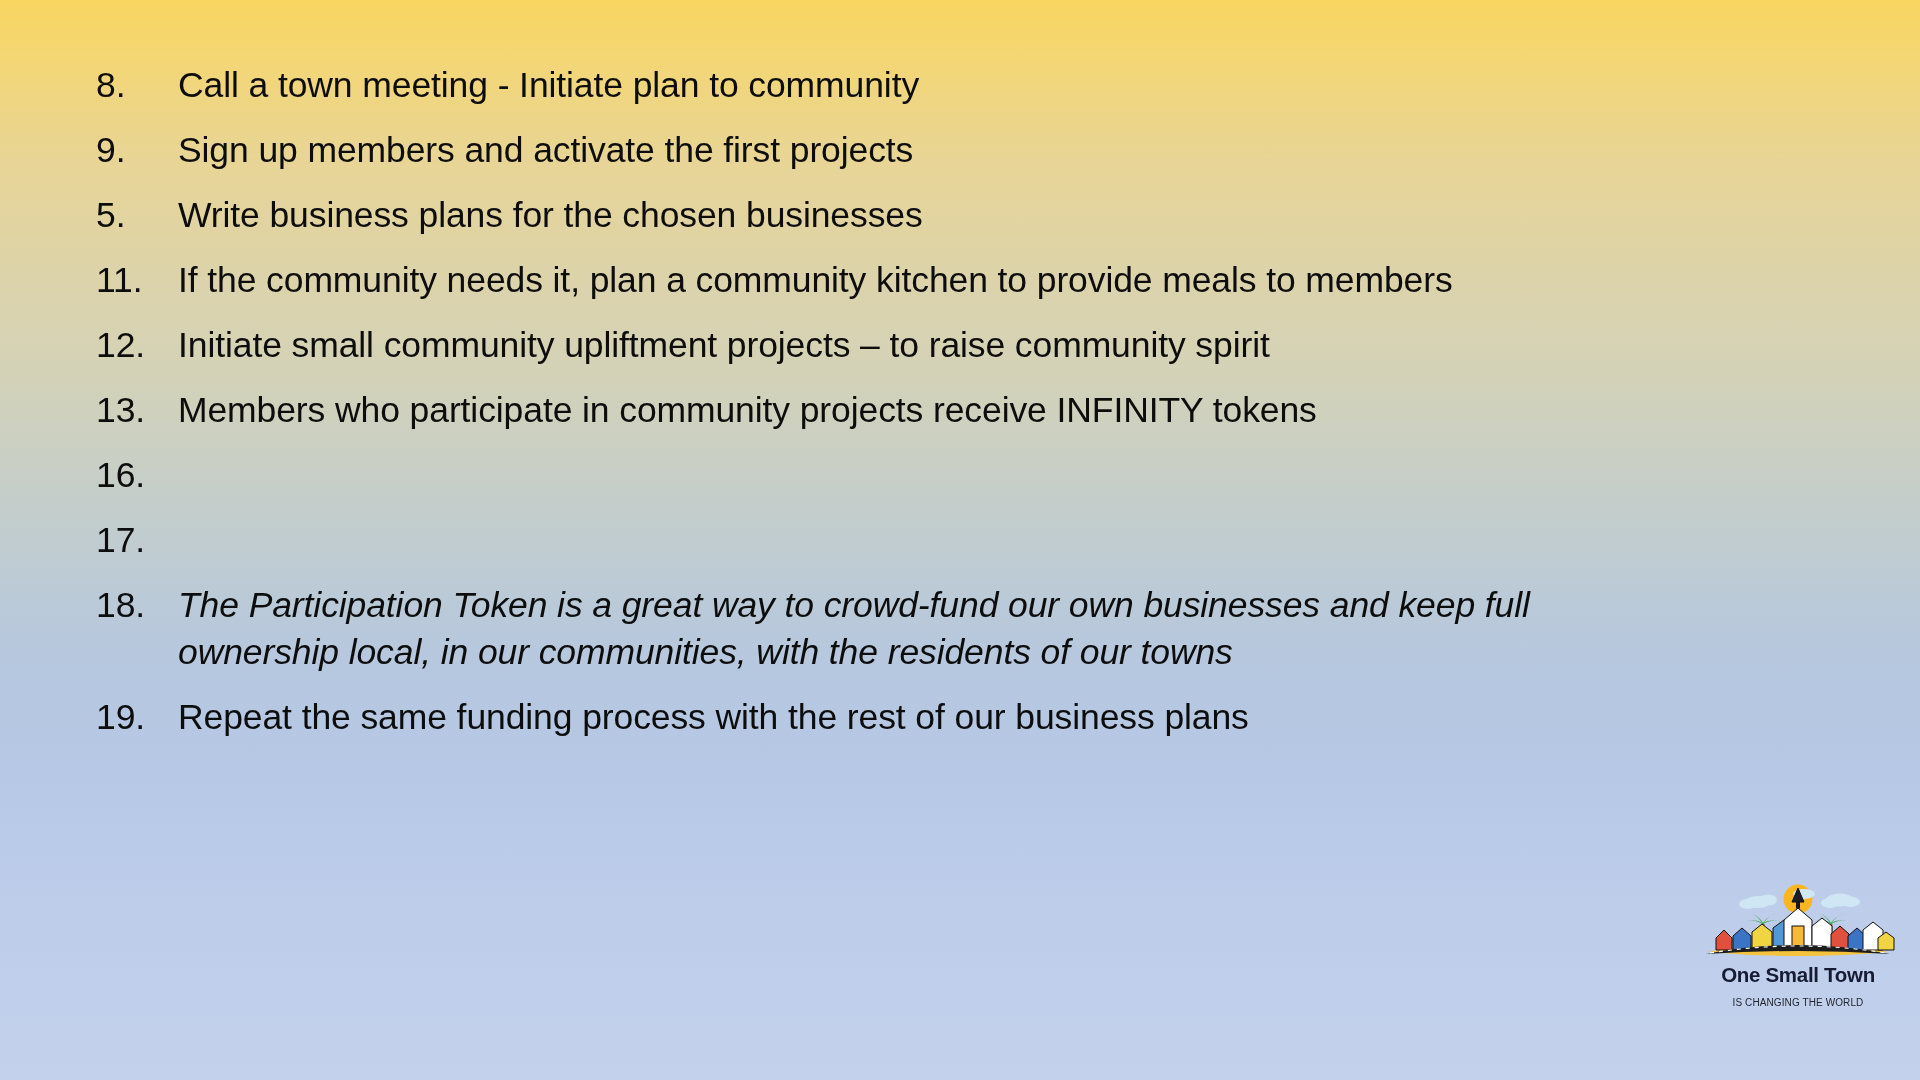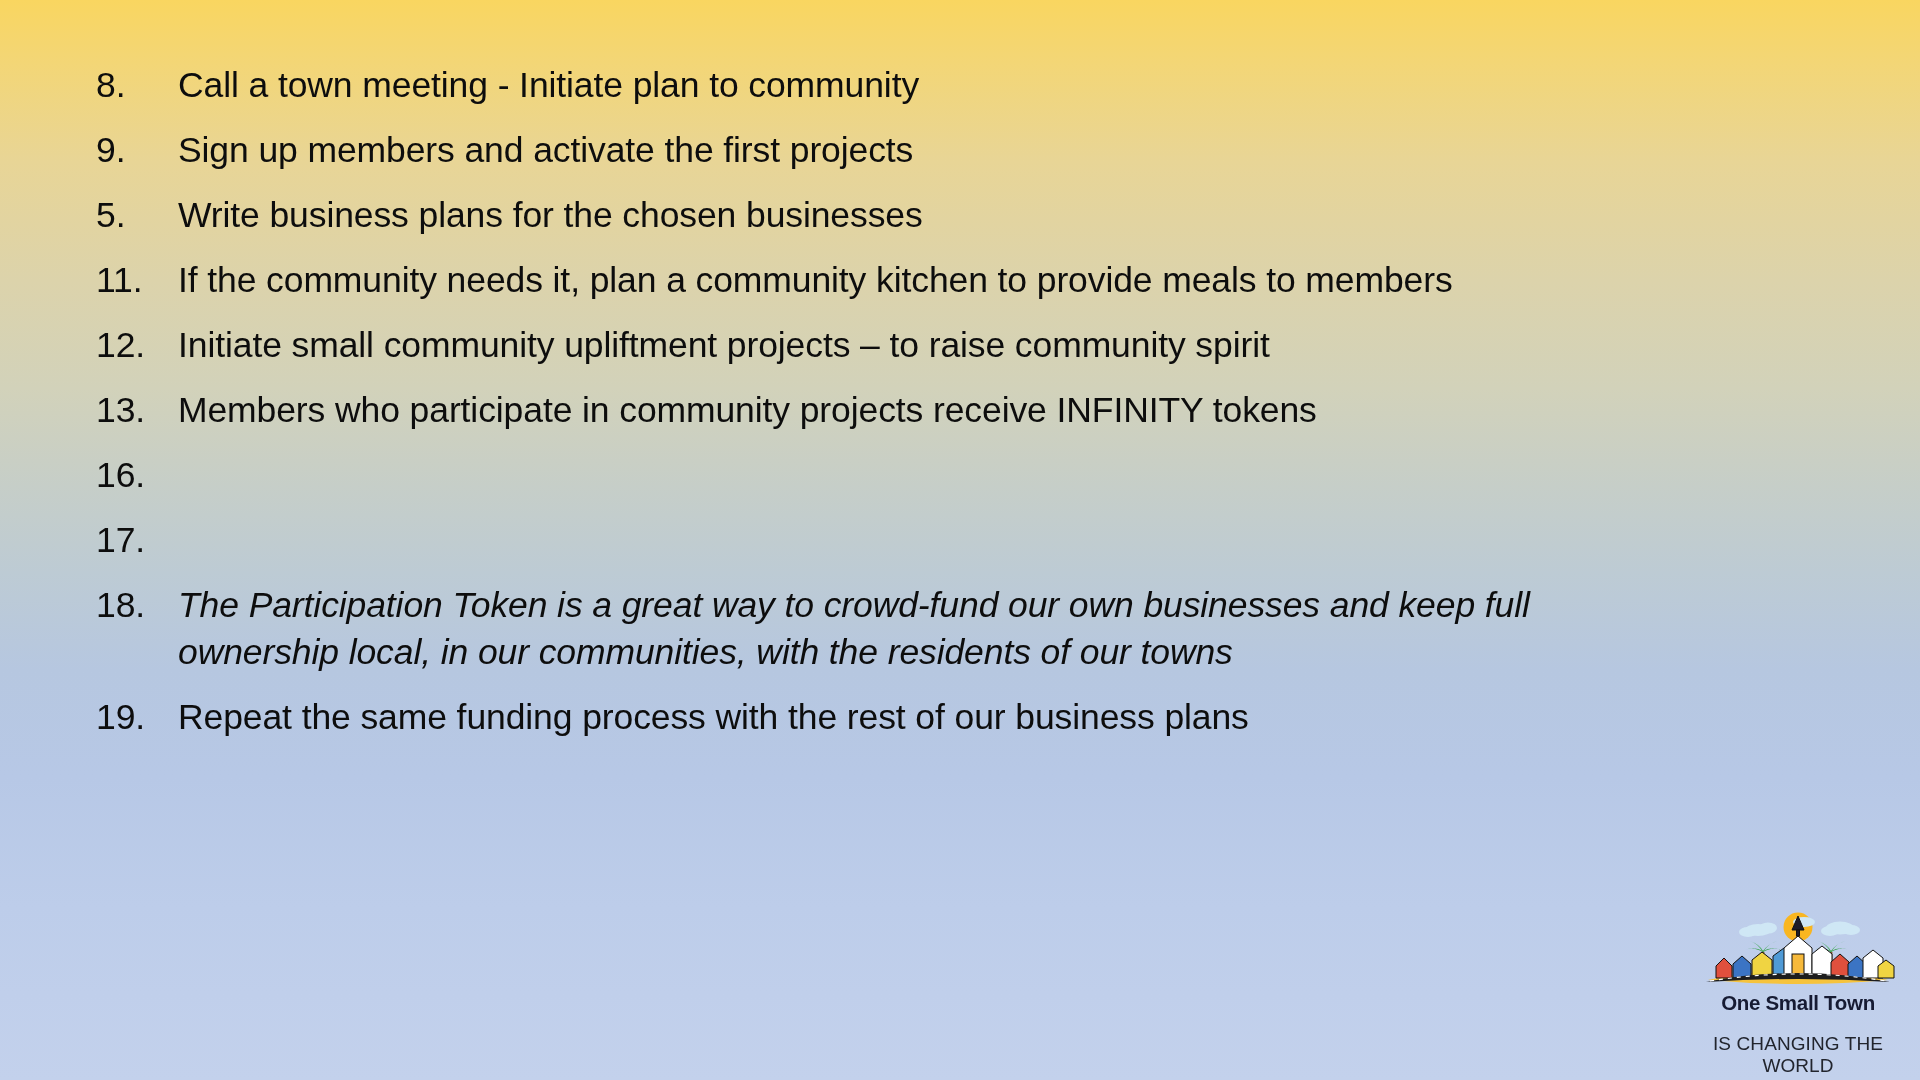--- a/index.html
+++ b/index.html
@@ -65,42 +65,42 @@
     font-weight: normal;
   }
   .item.bold .txt { max-width: 1310px; }
   .item.wrap17 .txt { max-width: 1400px; }
   .item.wrap18 .txt { max-width: 1365px; font-style: italic; }
 
   
   #logo {
     position: absolute;
     left: 1700px;
-    top: 908px;
+    top: 880px;
     width: 196px;
     text-align: center;
   }
   #logo .art {
     position: relative;
     width: 196px;
     height: 82px;
   }
   #logo .name {
     font-size: 20.5px;
     font-weight: bold;
     color: #161b33;
     letter-spacing: -0.3px;
     margin-top: 1px;
     font-family: "Liberation Sans", sans-serif;
   }
   #logo .tag {
-    font-size: 19px;
+    font-size: 10px;
     color: #22252e;
     letter-spacing: 0.1px;
-    margin-top: 18px;
+    margin-top: 10px;
   }
 </style>
 </head>
 <body>
 
 <div id="slide">
 
   <div id="list">
 
     <div class="item">

